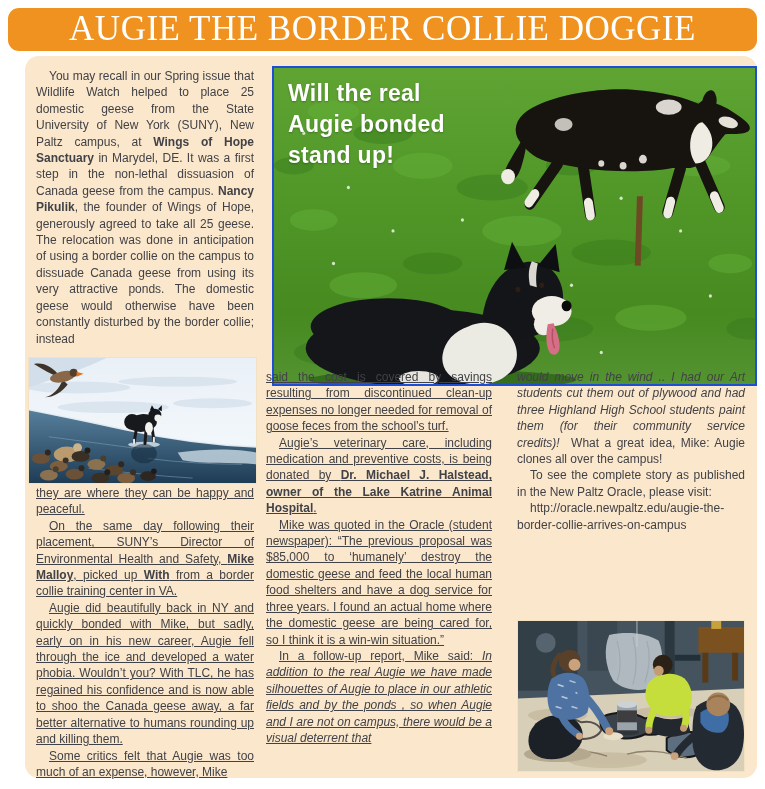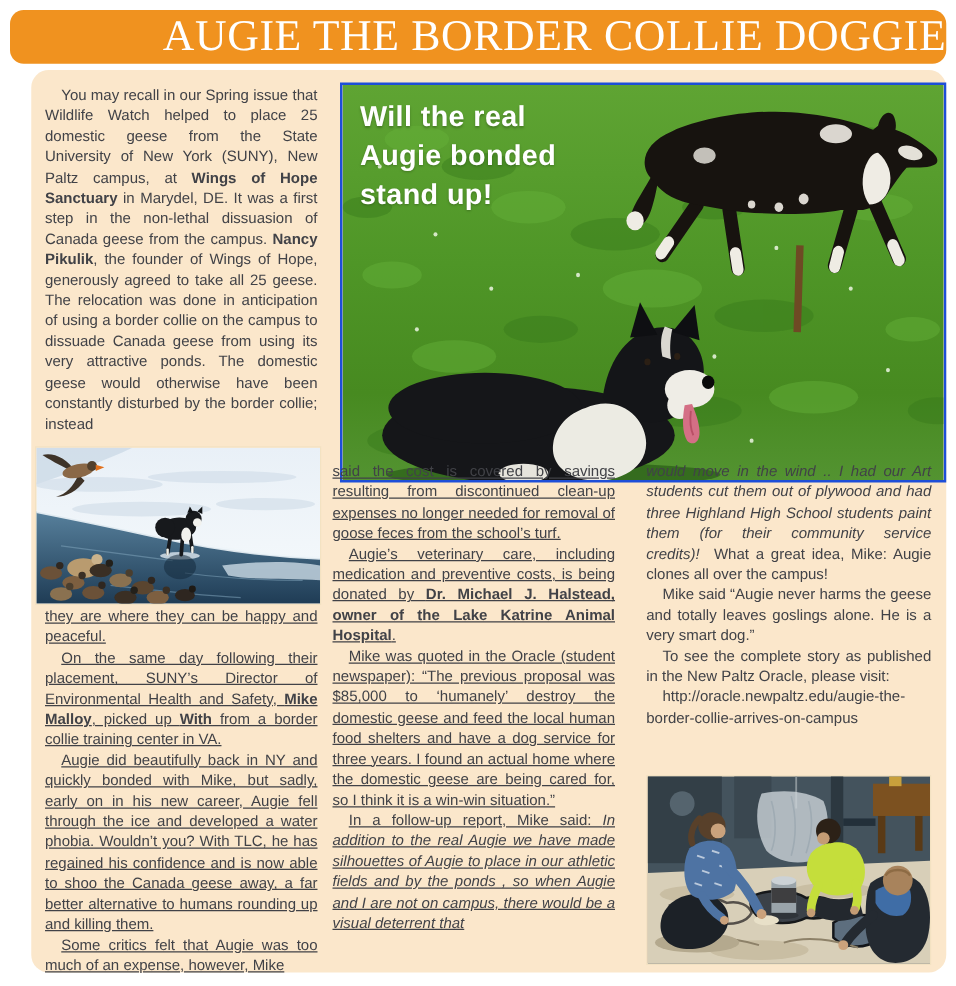--- a/index.html
+++ b/index.html
@@ -2,21 +2,21 @@
 <html style="--banner: #f0921f; --panel: #fbe7cb; --text: #414247; --overlay-text: #ffffff; --grass: #4f9627;"><head>
 <meta charset="utf-8">
 <style>
   * { margin:0; padding:0; box-sizing:border-box; }
   html,body { width:765px; height:789px; }
   body { background:#fff; font-family:"Liberation Sans", sans-serif; position:relative; overflow:hidden; }
   .page { position:absolute; inset:0; width:765px; height:789px; }
 
   .banner { position:absolute; left:8px; top:8px; width:749px; height:43px;
             background:var(--banner,#f0921f); border-radius:11px;
-            display:flex; align-items:center; justify-content:flex-end; }
+            display:flex; align-items:center; justify-content:center; }
   .banner .title { font-family:"Liberation Serif", serif; color:#fff; font-size:35px;
                    letter-spacing:.5px; white-space:nowrap; line-height:1; padding-bottom:2px; }
 
   .panel { position:absolute; left:25px; top:56px; width:732px; height:722px;
            background:var(--panel,#fbe7cb); border-radius:14px; }
 
   .col { position:absolute; color:var(--text,#414247); font-size:12px; line-height:16.4px;
          text-align:justify; }
   .col p { text-align:justify; }
   .col p.indent { text-indent:13px; }
@@ -257,21 +257,20 @@
 
     <div class="col col-middle">
         <p class=""><span>said the cost is covered by savings resulting from discontinued clean-up expenses no longer needed for removal of goose feces from the school’s turf.</span></p>
         <p class="indent"><span>Augie’s veterinary care, including medication and preventive costs, is being donated by </span><span class="b">Dr. Michael J. Halstead, owner of the Lake Katrine Animal Hospital</span><span>.</span></p>
         <p class="indent"><span>Mike was quoted in the Oracle (student newspaper): “The previous proposal was $85,000 to ‘humanely’ destroy the domestic geese and feed the local human food shelters and have a dog service for three years.  I found an actual home where the domestic geese are being cared for, so I think it is a win-win situation.”</span></p>
         <p class="indent"><span>In a follow-up report, Mike said: </span><span class="i">In addition to the real Augie we have made silhouettes of Augie to place in our athletic fields and by the ponds , so when Augie and I are not on campus, there would be  a visual deterrent that</span></p>
       </div>
 
     <div class="col col-right">
         <p class=""><span class="i">would move in the wind .. I had our Art students cut them out of plywood and had three Highland High School students paint them (for their community service credits)!</span><span>  What a great idea, Mike: Augie clones all over the campus!</span></p>
-        <p class="indent"><span>Mike said “Augie never harms the geese and totally leaves goslings alone.  He is a very smart dog.”</span></p>
         <p class="indent"><span>To see the complete story as published in the New Paltz Oracle, please visit:</span></p>
         <p class="indent url"><span>http://oracle.newpaltz.edu/augie-the-border-collie-arrives-on-campus</span></p>
       </div>
 
     <div class="photo paint-photo">
       <svg viewBox="0 0 228 151" preserveAspectRatio="none">
         <rect width="228" height="151" fill="#44535d"></rect>
         <g>
           <rect x="0" y="0" width="60" height="70" fill="#333f47"></rect>
           <circle cx="28" cy="22" r="10" fill="#55646e"></circle>

